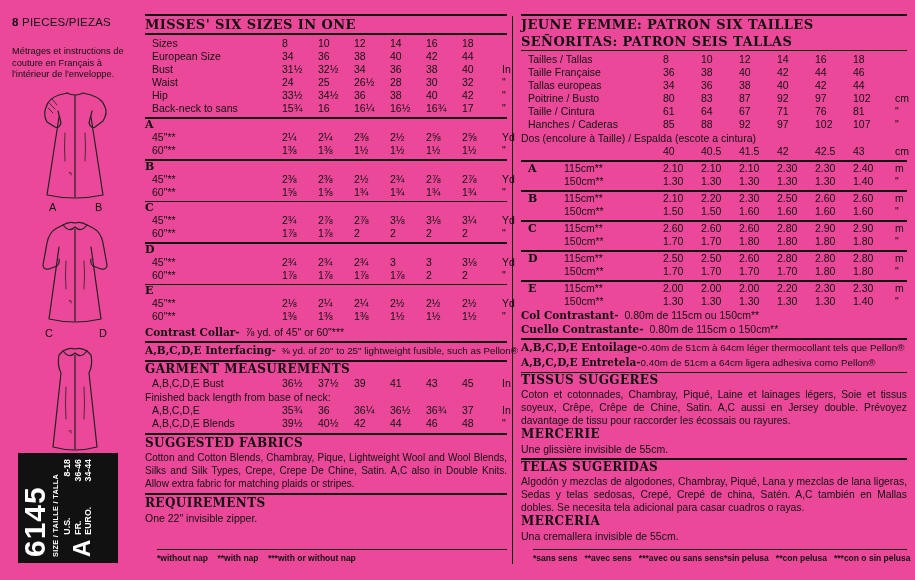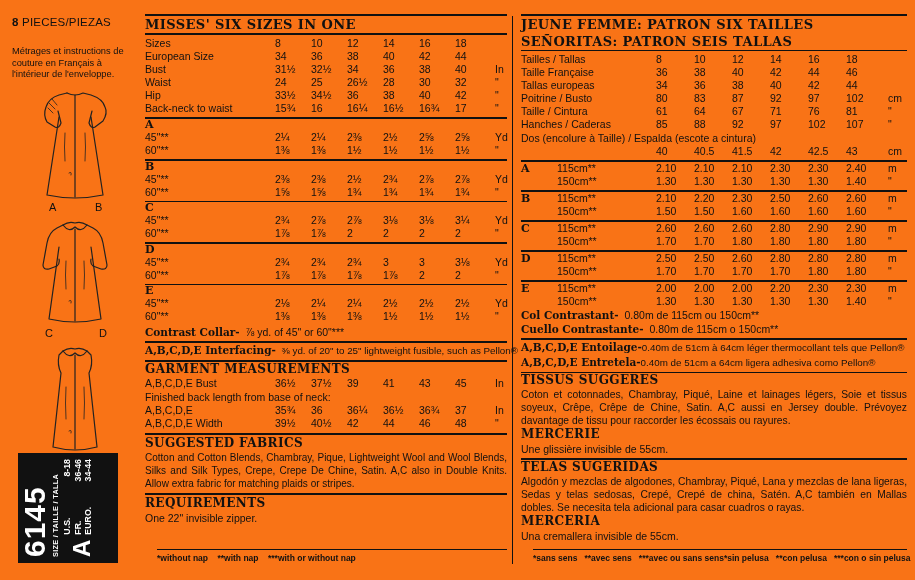--- a/index.html
+++ b/index.html
@@ -1,37 +1,37 @@
 <!DOCTYPE html>
 <html><head>
 <meta charset="utf-8">
 <style>
   * { margin:0; padding:0; box-sizing:border-box; }
   html,body { width:915px; height:580px; }
   body { font-family:"Liberation Sans", sans-serif; background:#fff; color:#111; }
-  .sheet { position:relative; width:915px; height:580px; background:#f97316; overflow:hidden; }
+  .sheet { position:relative; width:915px; height:580px; background:#ec4899; overflow:hidden; }
 
   
   .col-left  { position:absolute; left:12px;  top:16px; width:126px; height:556px; }
   .col-mid   { position:absolute; left:145px; top:14px; width:362px; height:556px; }
   .col-right { position:absolute; left:521px; top:14px; width:386px; height:556px; }
   .vdivider  { position:absolute; left:512px; top:16px; width:1px; height:548px; background:#111; }
 
   
   .r2 { height:2px; background:#111; }
   .r15 { height:1.6px; background:#111; }
   .r1 { height:1px; background:#111; }
   .mt2{margin-top:2px}.mt3{margin-top:3px}.mb2{margin-bottom:2px}
 
   .serif-hdr { font-family:"DejaVu Serif", serif; font-weight:700; font-size:13px; letter-spacing:.4px; line-height:17px; }
   .lead { font-family:"DejaVu Serif", serif; font-weight:700; font-size:10.5px; }
   .vletter-line { font-family:"DejaVu Serif", serif; font-weight:700; font-size:11px; line-height:12px; }
 
   
-  .trow { display:flex; align-items:center; font-size:10.5px; line-height:13px; }
+  .trow { display:flex; align-items:center; font-size:10.5px; line-height:13px;margin-left:7px; }
   .row-label { width:130px; flex:0 0 auto; }
   .row-label-fr { width:135px; flex:0 0 auto; }
   .vletter { width:36px; flex:0 0 auto; font-family:"DejaVu Serif", serif; font-weight:700; font-size:11px; }
   .row-sublabel { width:99px; flex:0 0 auto; }
   .cells { display:flex; flex:0 0 auto; }
   .col-mid .cells .c { width:36px; flex:0 0 auto; }
   .col-right .cells .c { width:38px; flex:0 0 auto; }
   .unit { flex:1; padding-left:4px; }
 
   .line { font-size:10.5px; line-height:14px; }
@@ -195,21 +195,21 @@
           <span class="c">33½</span>
           <span class="c">34½</span>
           <span class="c">36</span>
           <span class="c">38</span>
           <span class="c">40</span>
           <span class="c">42</span>
         </span>
       <span class="unit">"</span>
     </div>
     <div class="trow">
-      <span class="row-label">Back-neck to waist</span>
+      <span class="row-label">Back-neck to sans</span>
       <span class="cells">
           <span class="c">15¾</span>
           <span class="c">16</span>
           <span class="c">16¼</span>
           <span class="c">16½</span>
           <span class="c">16¾</span>
           <span class="c">17</span>
         </span>
       <span class="unit">"</span>
     </div>
@@ -380,21 +380,21 @@
           <span class="c">35¾</span>
           <span class="c">36</span>
           <span class="c">36¼</span>
           <span class="c">36½</span>
           <span class="c">36¾</span>
           <span class="c">37</span>
         </span>
       <span class="unit">In</span>
     </div>
     <div class="trow">
-      <span class="row-label">A,B,C,D,E Width</span>
+      <span class="row-label">A,B,C,D,E Blends</span>
       <span class="cells">
           <span class="c">39½</span>
           <span class="c">40½</span>
           <span class="c">42</span>
           <span class="c">44</span>
           <span class="c">46</span>
           <span class="c">48</span>
         </span>
       <span class="unit">"</span>
     </div>

